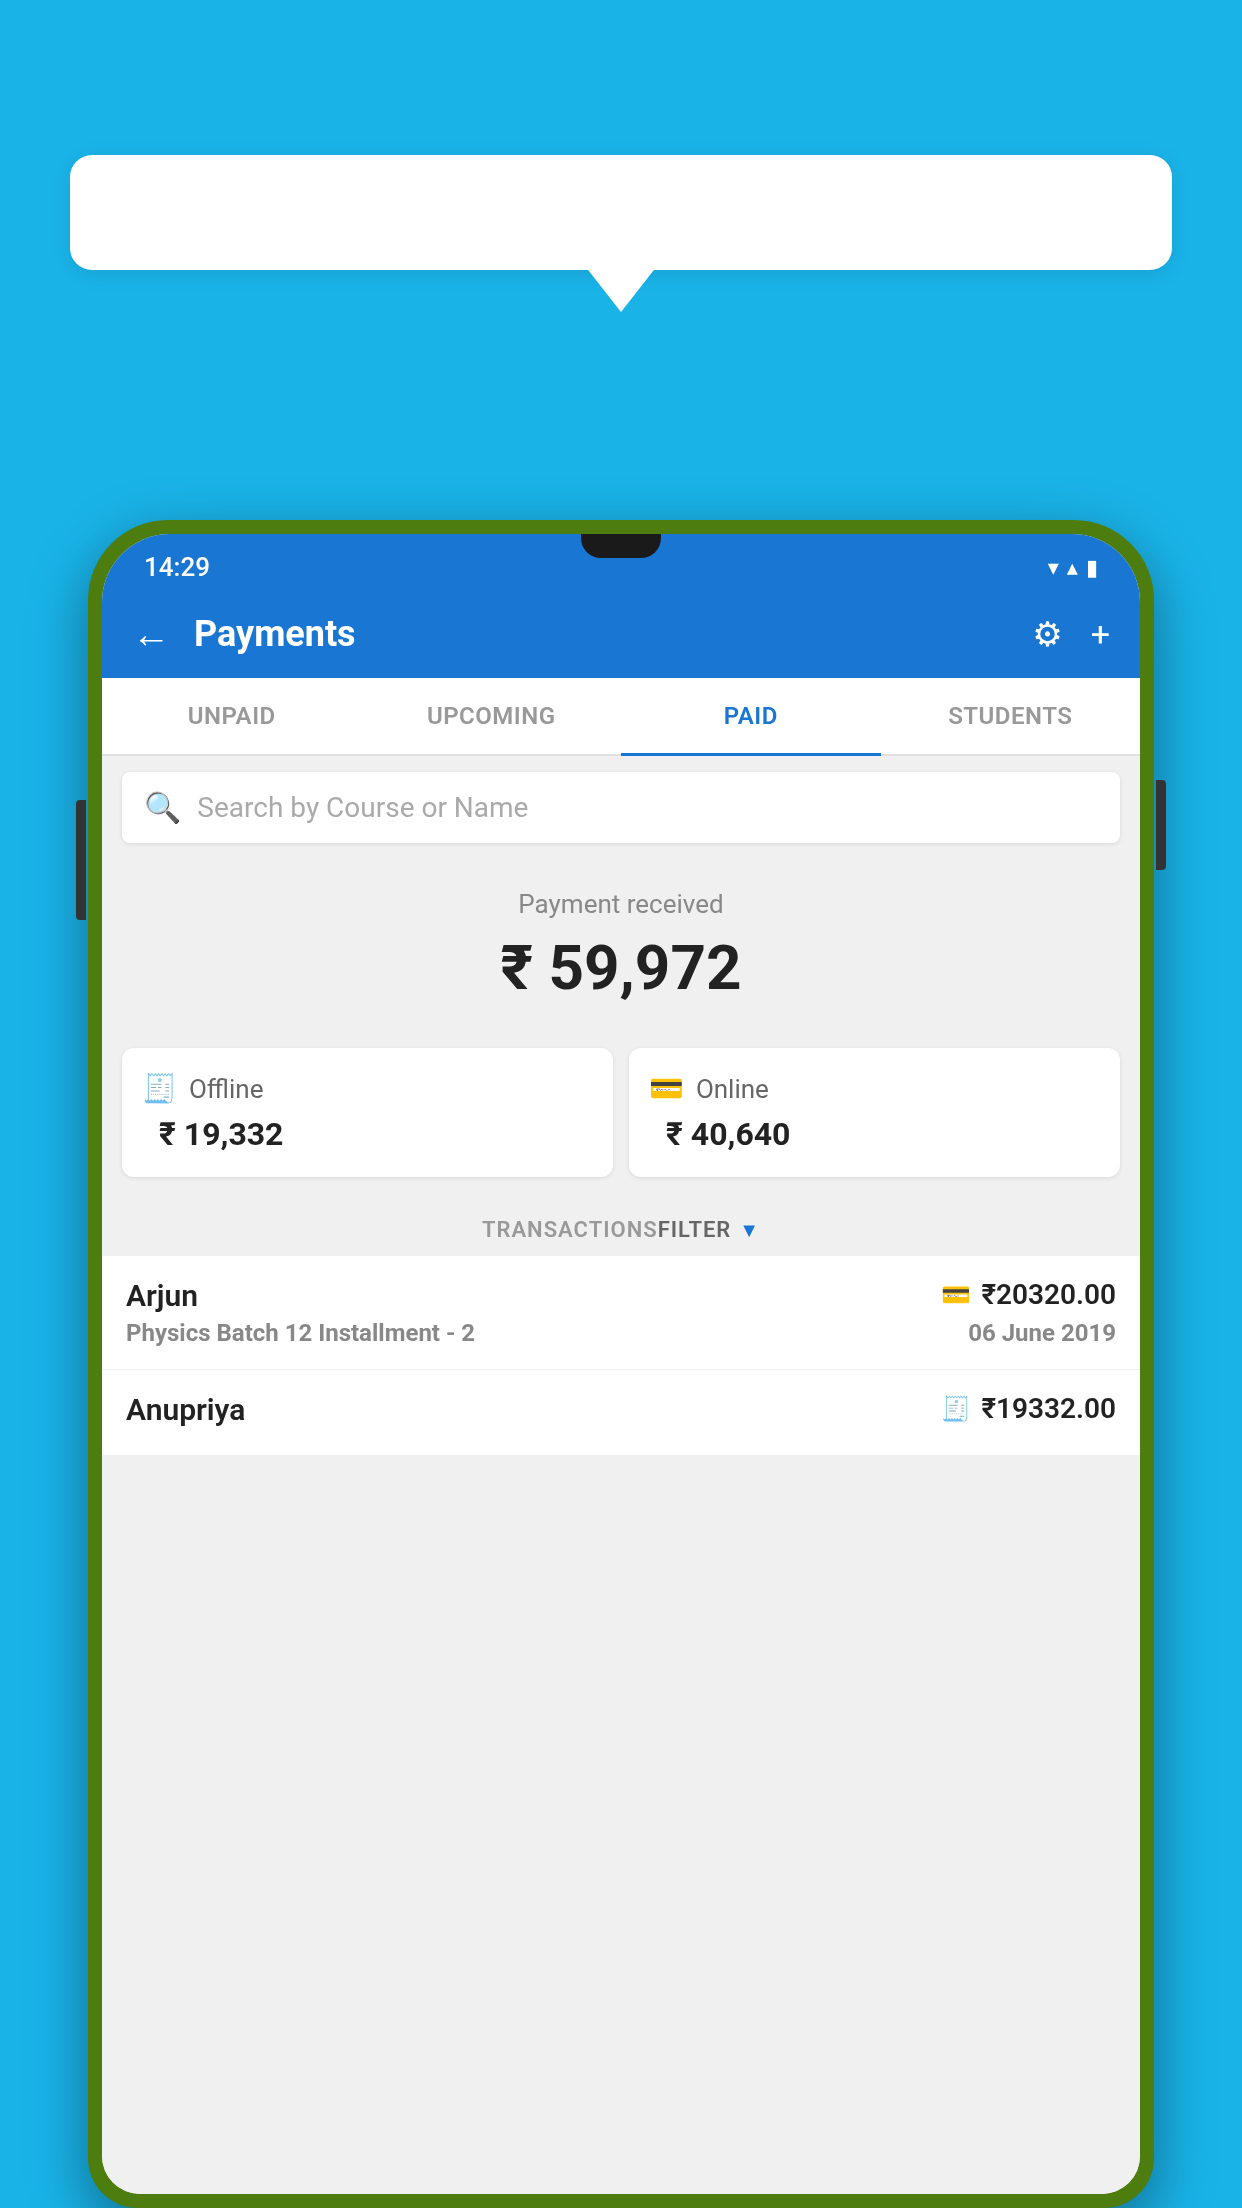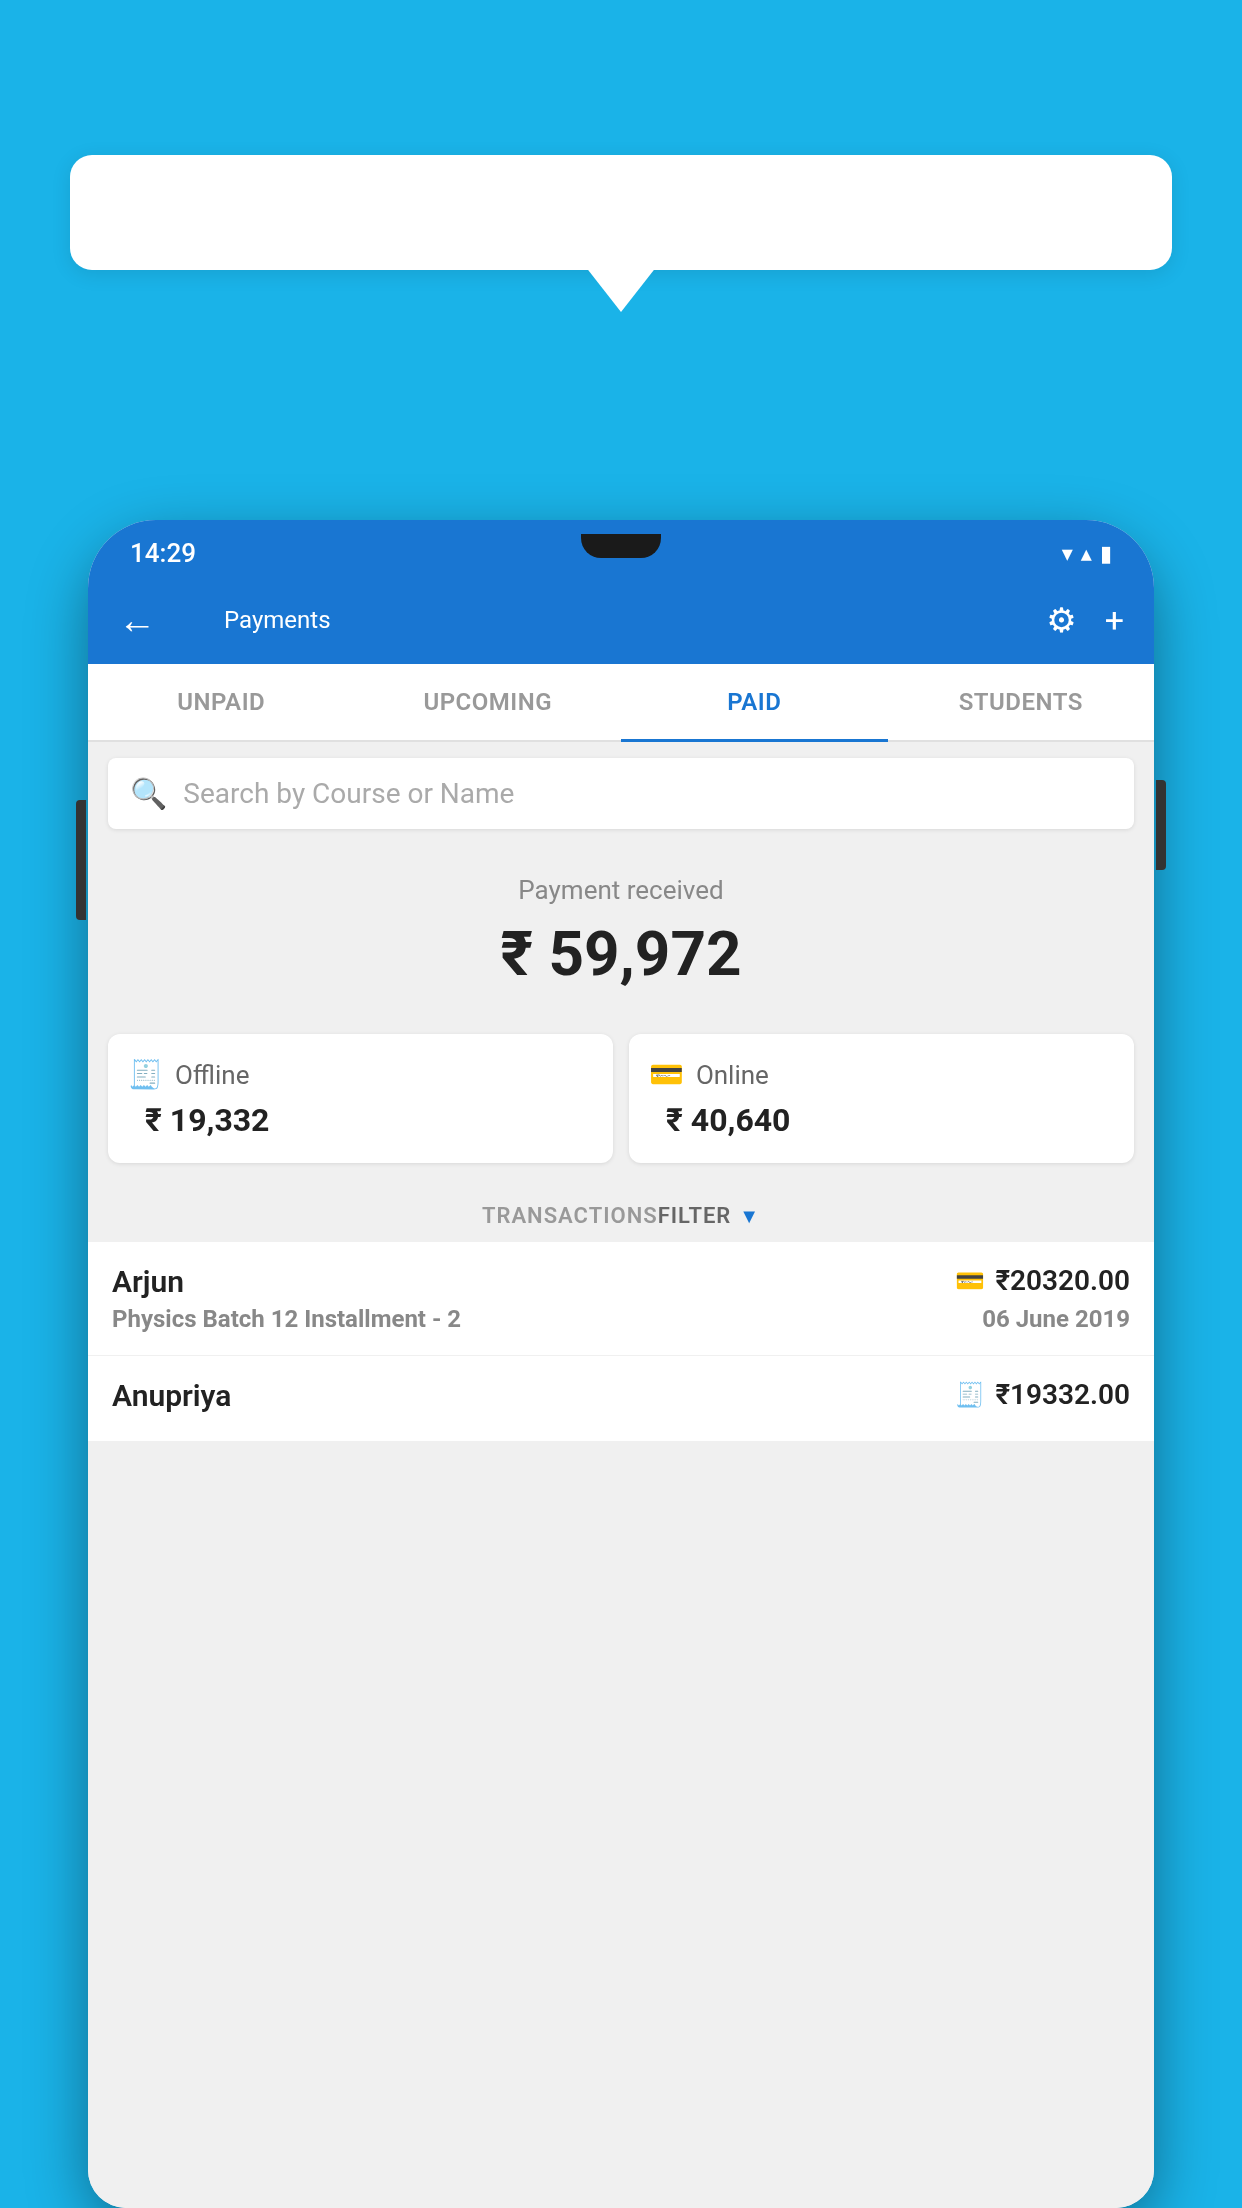--- a/index.html
+++ b/index.html
@@ -58,20 +58,21 @@
 
     
     .phone-frame {
       position: absolute;
       top: 520px;
       left: 88px;
       right: 88px;
       bottom: 0;
       background: #4d7c0f;
       border-radius: 80px 80px 50px 50px;
+      padding: 14px;
       box-shadow: 0 20px 60px rgba(0,0,0,0.4);
     }
 
     
     .phone-frame::before {
       content: '';
       position: absolute;
       left: -12px;
       top: 280px;
       width: 10px;
@@ -151,24 +152,23 @@
 
     .back-arrow {
       color: white;
       font-size: 38px;
       margin-right: 24px;
       cursor: pointer;
     }
 
     .header-title {
       color: white;
-      font-size: 24px;
-      font-weight: 400;
+      font-size: 36px;
+      font-weight: 700;
       flex: 1;
-      margin-left: 44px;
     }
 
     .header-icons {
       display: flex;
       gap: 28px;
       align-items: center;
     }
 
     .header-icon {
       color: white;

